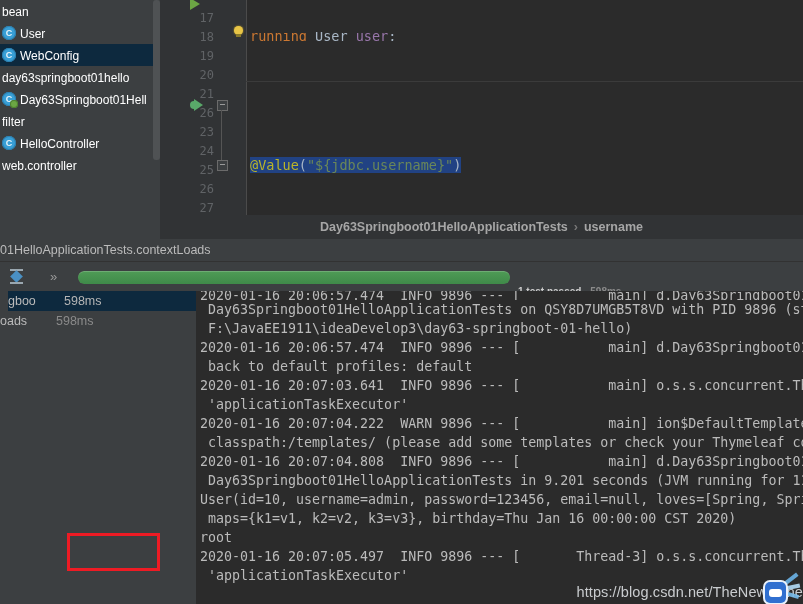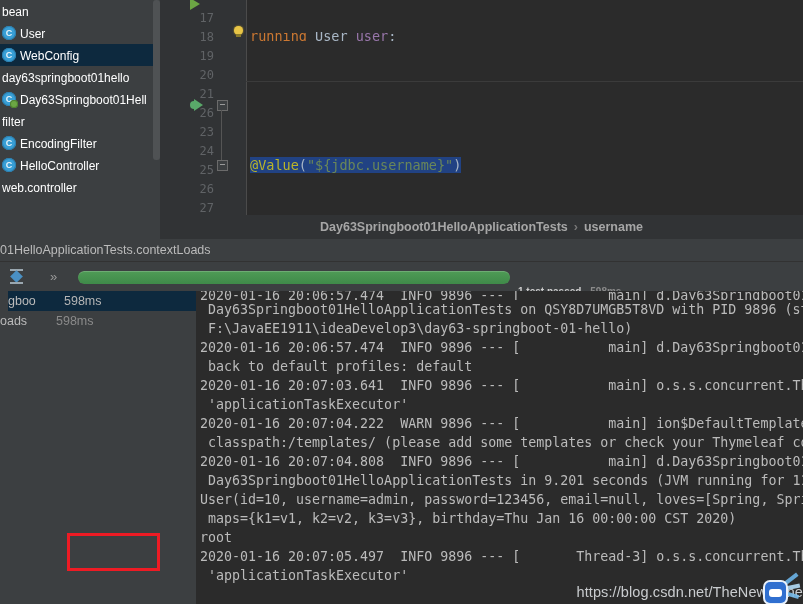--- a/index.html
+++ b/index.html
@@ -260,23 +260,20 @@
         <span class="ico ico-class"></span><span class="tname">WebConfig</span>
       </div>
       <div class="tree-row">
         <span class="tname">day63springboot01hello</span>
       </div>
       <div class="tree-row">
         <span class="ico ico-test"></span><span class="tname">Day63Springboot01Hell</span>
       </div>
       <div class="tree-row">
         <span class="tname">filter</span>
-      </div>
-      <div class="tree-row">
-        <span class="ico ico-class"></span><span class="tname">EncodingFilter</span>
       </div>
       <div class="tree-row">
         <span class="ico ico-class"></span><span class="tname">HelloController</span>
       </div>
       <div class="tree-row">
         <span class="tname">web.controller</span>
       </div>
 
       <div class="tree-scroll"></div>
     </div>

